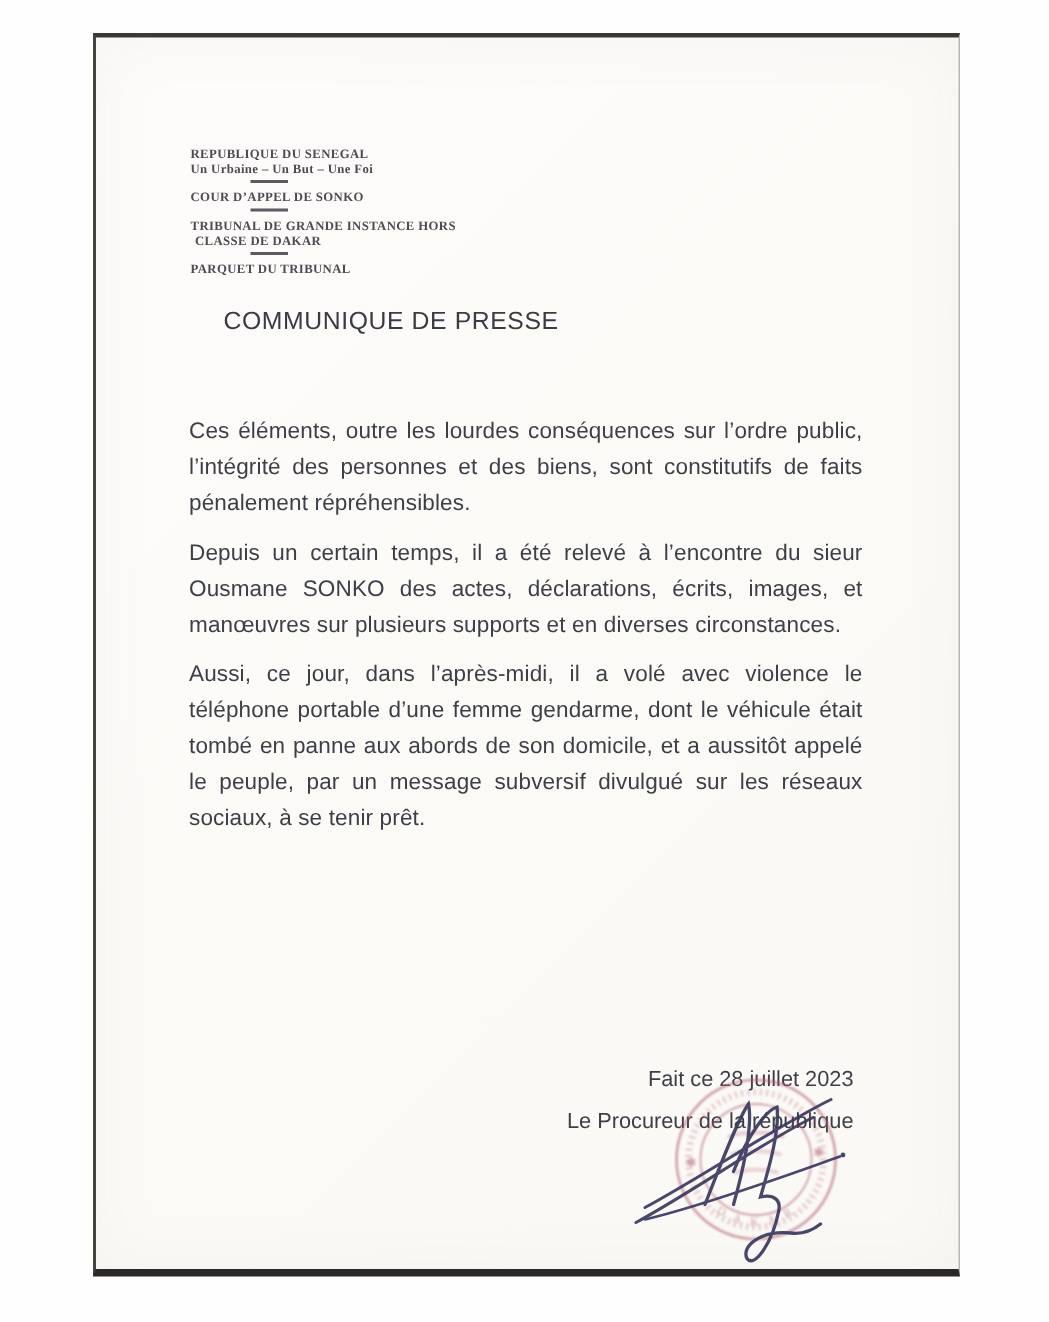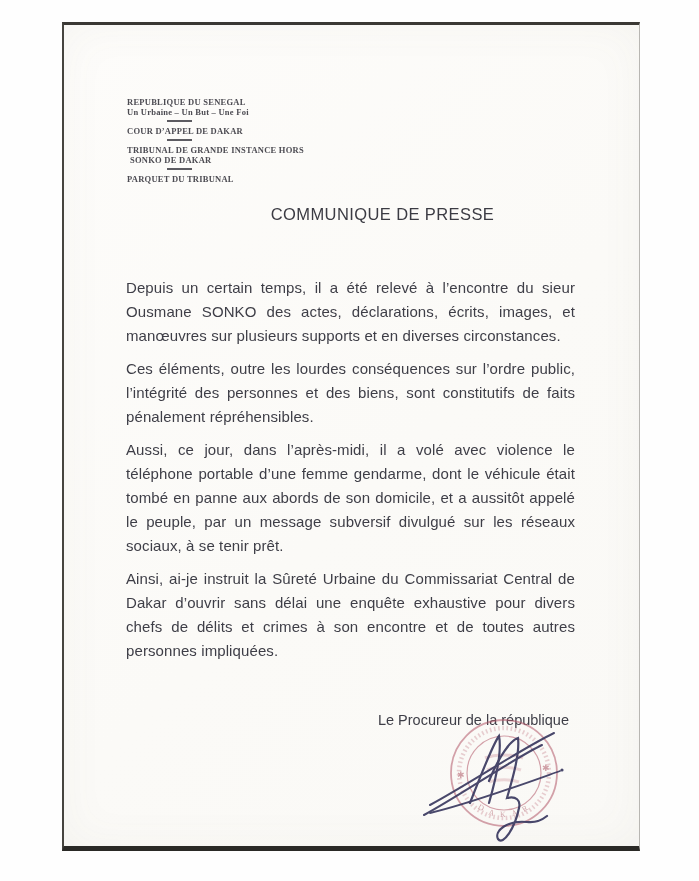--- a/index.html
+++ b/index.html
@@ -32,22 +32,21 @@
   .lh-line{white-space:nowrap;}
   .lh-divider{
     width:25px;height:0;
     border-top:2px solid #5c5b61;
     margin:3px 0 4px 40px;
   }
   .lh-tribunal2{padding-left:3px;}
   
   .doc-title{
     position:absolute;left:0;top:180px;width:100%;
-    box-sizing:border-box;padding-left:62px;
-    text-align:center;
+    box-sizing:border-box;padding-left:85px;
     font-size:16.5px;letter-spacing:0.4px;
     color:#3b3b43;font-weight:400;
   }
   
   .body-text{
     position:absolute;left:62px;top:251px;width:449px;
     font-size:15px;line-height:24px;
     color:#3e3e47;
     text-align:justify;
     letter-spacing:0.1px;
@@ -68,38 +67,38 @@
 </style>
 </head>
 <body>
 
 <div class="paper">
 
   <div class="letterhead">
     <div class="lh-line">REPUBLIQUE DU SENEGAL</div>
     <div class="lh-line">Un Urbaine – Un But – Une Foi</div>
     <div class="lh-divider"></div>
-    <div class="lh-line">COUR D’APPEL DE DAKAR</div>
+    <div class="lh-line">COUR D’APPEL DE SONKO</div>
     <div class="lh-divider"></div>
     <div class="lh-line">TRIBUNAL DE GRANDE INSTANCE HORS</div>
-    <div class="lh-line lh-tribunal2">SONKO DE DAKAR</div>
+    <div class="lh-line lh-tribunal2">CLASSE DE DAKAR</div>
     <div class="lh-divider"></div>
     <div class="lh-line">PARQUET DU TRIBUNAL</div>
   </div>
 
   <div class="doc-title">COMMUNIQUE DE PRESSE</div>
 
   <div class="body-text">
+    <p>Ces éléments, outre les lourdes conséquences sur l’ordre public, l’intégrité des personnes et des biens, sont constitutifs de faits pénalement répréhensibles.</p>
     <p>Depuis un certain temps, il a été relevé à l’encontre du sieur Ousmane SONKO des actes, déclarations, écrits, images, et manœuvres sur plusieurs supports et en diverses circonstances.</p>
-    <p>Ces éléments, outre les lourdes conséquences sur l’ordre public, l’intégrité des personnes et des biens, sont constitutifs de faits pénalement répréhensibles.</p>
     <p>Aussi, ce jour, dans l’après-midi, il a volé avec violence le téléphone portable d’une femme gendarme, dont le véhicule était tombé en panne aux abords de son domicile, et a aussitôt appelé le peuple, par un message subversif divulgué sur les réseaux sociaux, à se tenir prêt.</p>
-    <p>Ainsi, ai-je instruit la Sûreté Urbaine du Commissariat Central de Dakar d’ouvrir sans délai une enquête exhaustive pour divers chefs de délits et crimes à son encontre et de toutes autres personnes impliquées.</p>
   </div>
 
   <div class="signoff">
+    <div>Fait ce 28 juillet 2023</div>
     <div>Le Procureur de la république</div>
   </div>
 
   <div class="seal-area">
     <svg width="260" height="220" viewBox="0 0 260 220" xmlns="http://www.w3.org/2000/svg">
       <defs>
         <filter id="softblur" x="-20%" y="-20%" width="140%" height="140%">
           <feGaussianBlur stdDeviation="0.55"></feGaussianBlur>
         </filter>
       </defs>

